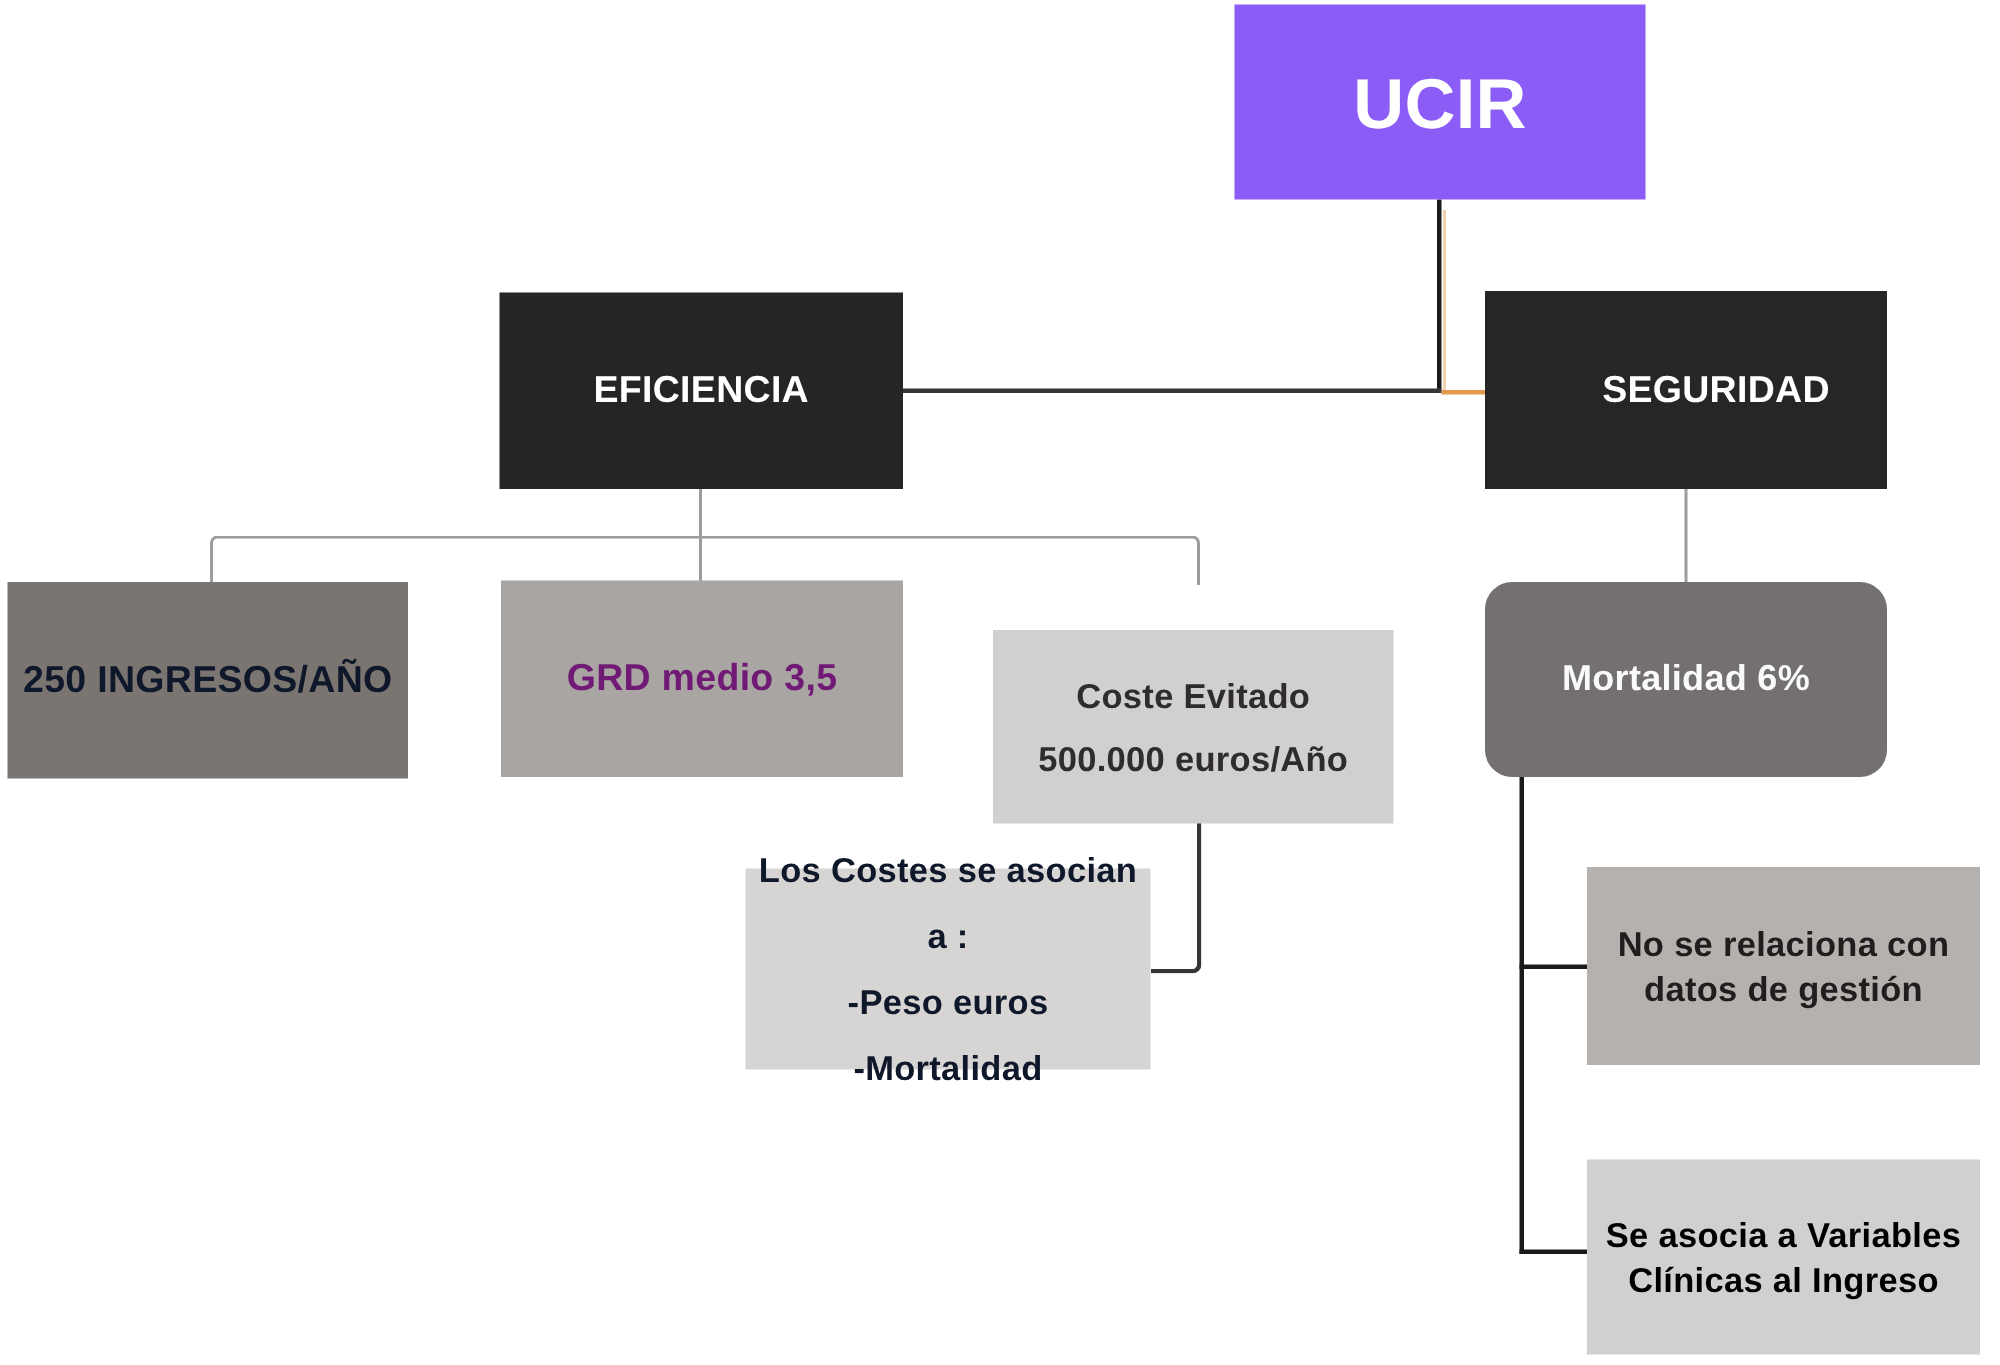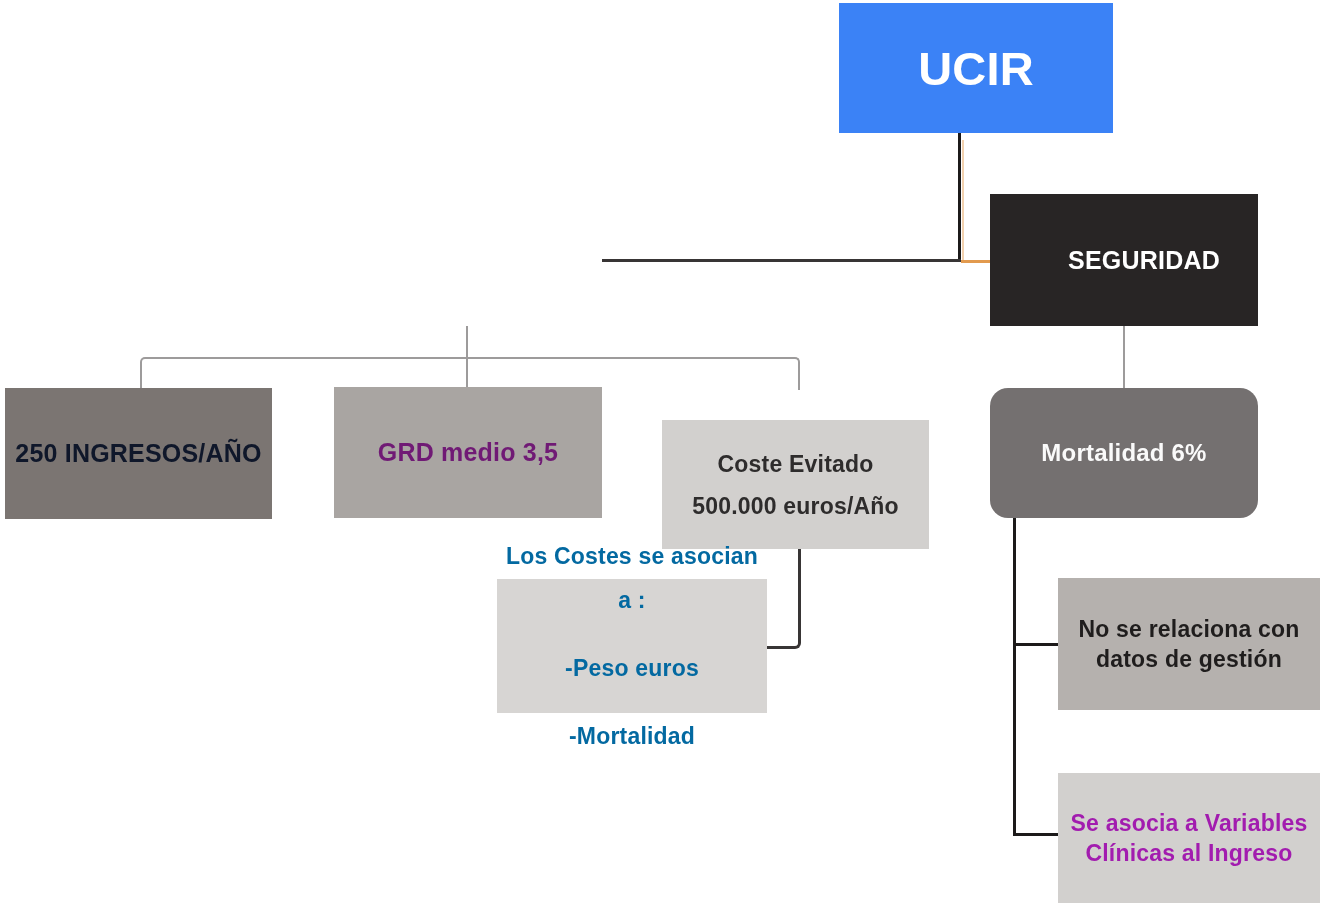--- a/index.html
+++ b/index.html
@@ -70,55 +70,58 @@
   <div class="conn c-orange-h" style="background: rgb(226, 154, 78);"></div>
   <div class="conn c-efic-drop" style="background: rgb(157, 155, 155);"></div>
   <div class="conn c-efic-bracket" style="border-color: rgb(157, 155, 155);"></div>
   <div class="conn c-efic-midstub" style="background: rgb(157, 155, 155);"></div>
   <div class="conn c-segu-drop" style="background: rgb(157, 155, 155);"></div>
   <div class="conn c-coste-elbow" style="border-color: rgb(56, 53, 53);"></div>
   <div class="conn c-mort-v" style="background: rgb(28, 26, 26);"></div>
   <div class="conn c-mort-b1" style="background: rgb(28, 26, 26);"></div>
   <div class="conn c-mort-b2" style="background: rgb(28, 26, 26);"></div>
 
-  <div class="node n-ucir" style="background: #3b82f6; color: rgb(255, 255, 255); margin-left: 16px;">
+  <div class="node n-ucir" style="background: #8b5cf6; color: rgb(255, 255, 255);">
     <span class="line">UCIR</span>
   </div>
 
+  <div class="node n-efic" style="background: rgb(39, 36, 36); color: rgb(255, 255, 255);">
+    <span class="line">EFICIENCIA</span>
+  </div>
 
   <div class="node n-segu" style="background: rgb(40, 37, 37); color: rgb(255, 255, 255);">
     <span class="line">SEGURIDAD</span>
   </div>
 
   <div class="node n-ingresos" style="background: rgb(123, 117, 114); color: #0f172a;">
     <span class="line">250 INGRESOS/AÑO</span>
   </div>
 
   <div class="node n-grd" style="background: rgb(169, 165, 162); color: #701a75;">
     <span class="line">GRD medio 3,5</span>
   </div>
 
   <div class="node n-coste" style="background: rgb(210, 208, 206); color: rgb(46, 44, 44); margin-top: 32px;">
     <span class="line">Coste Evitado</span>
     <span class="line">500.000 euros/Año</span>
   </div>
 
-  <div class="node n-costesdet" style="background: rgb(215, 213, 211); color: #0369a1; gap: 24px;">
+  <div class="node n-costesdet" style="background: rgb(215, 213, 211); color: #0f172a;">
     <span class="line">Los Costes se asocian a :</span>
     <span class="line">-Peso euros</span>
     <span class="line">-Mortalidad</span>
   </div>
 
   <div class="node n-mort" style="background: rgb(116, 112, 112); color: rgb(250, 250, 250);">
     <span class="line">Mortalidad 6%</span>
   </div>
 
   <div class="node n-norel" style="background: rgb(181, 177, 174); color: rgb(31, 29, 29);">
     <span class="line">No se relaciona con</span>
     <span class="line">datos de gestión</span>
   </div>
 
-  <div class="node n-asocia" style="background: rgb(210, 208, 206); color: #a21caf;">
+  <div class="node n-asocia" style="background: rgb(210, 208, 206); color: #000000;">
     <span class="line">Se asocia a Variables</span>
     <span class="line">Clínicas al Ingreso</span>
   </div>
 
 </div>
 
 </body></html>

